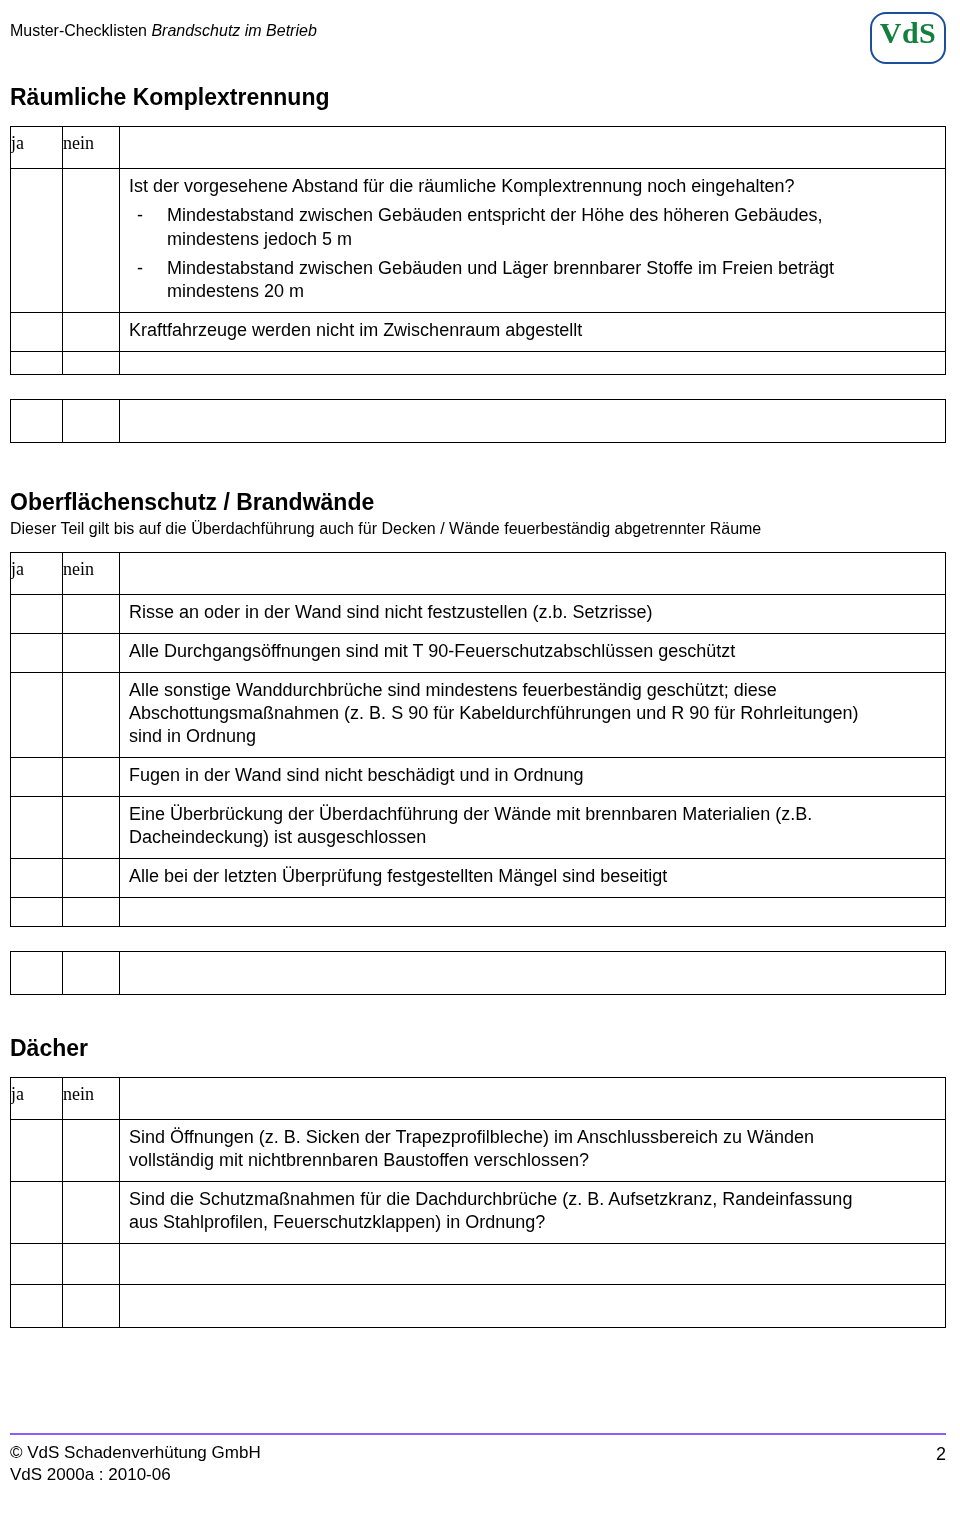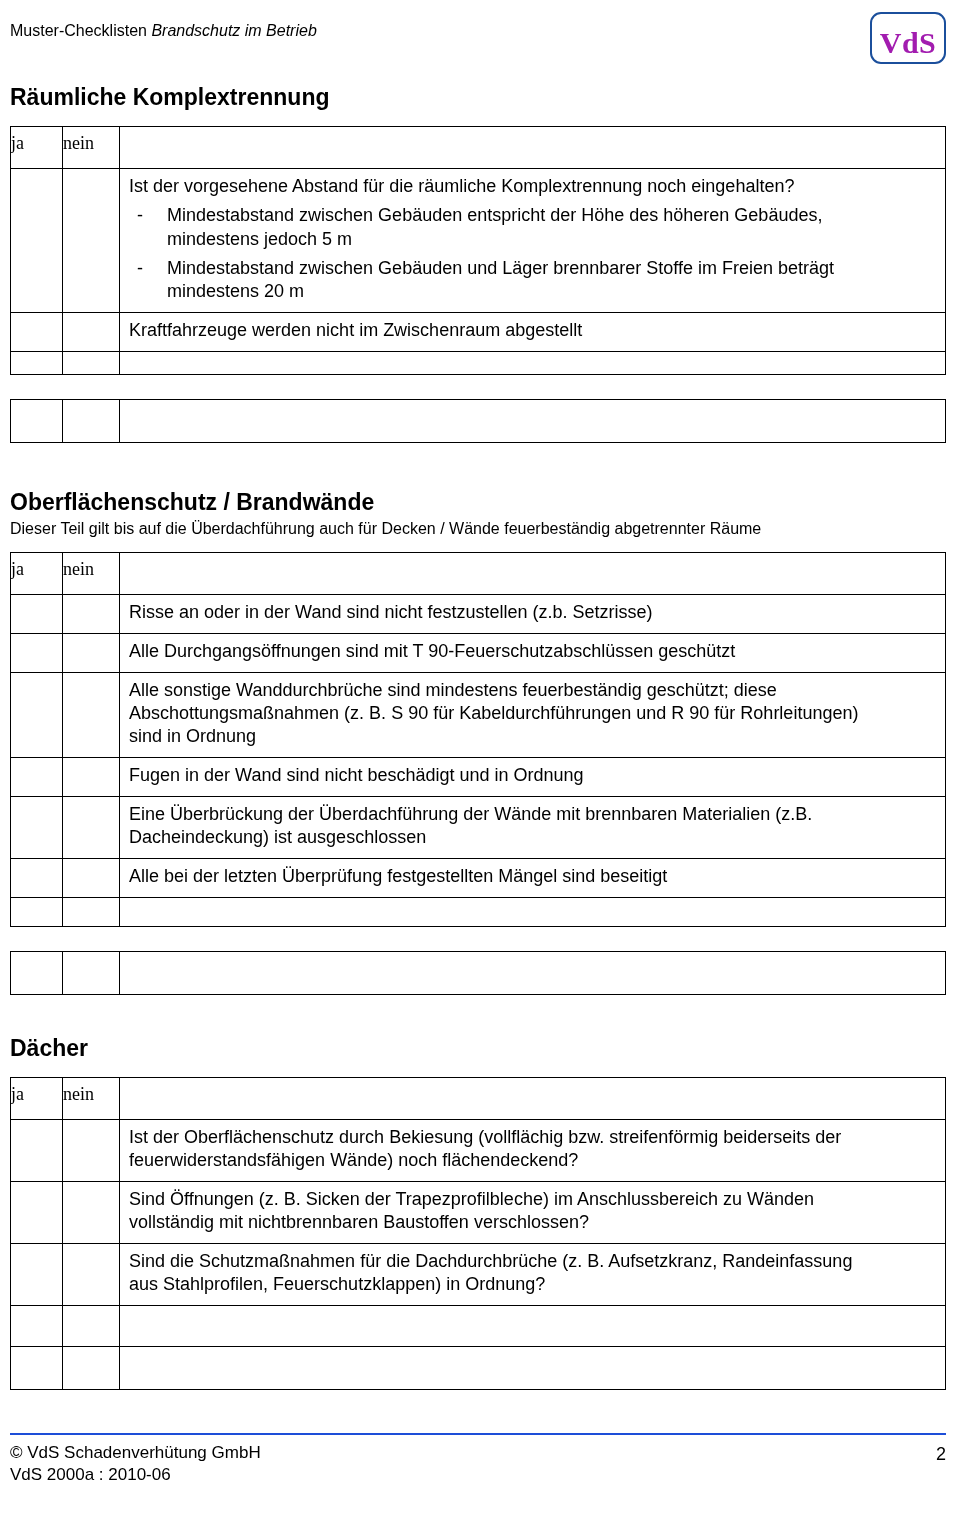--- a/index.html
+++ b/index.html
@@ -14,23 +14,23 @@
     position: relative;
   }
   .page { position: relative; padding: 12px 14px 0 10px; width: 936px; min-height: 1504px; }
 
   
   .doc-header { display: flex; justify-content: space-between; align-items: flex-start; height: 50px; }
   .doc-title { font-size: 16px; padding-top: 9px; }
   .doc-title .italic { font-style: italic; }
   .vds-logo {
     width: 72px; height: 48px;
-    border: 2px solid #1B4F9C; border-radius: 11px;
-    display: flex; align-items: flex-end; justify-content: center;
-    color: #a21caf;
+    border: 2px solid #1B4F9C; border-radius: 16px;
+    display: flex; align-items: flex-start; justify-content: center;
+    color: #15803d;
     font-family: "Liberation Serif", serif;
     font-weight: bold; font-size: 30px; letter-spacing: 0.5px;
   }
 
   
   .section-title { font-size: 23px; font-weight: bold; line-height: 1.15; }
   .st-1 { margin-top: 22px; margin-bottom: 16px; }
   .st-2 { margin-top: 46px; margin-bottom: 4px; }
   .st-3 { margin-top: 40px; margin-bottom: 16px; }
   .subtitle { font-size: 16px; margin-bottom: 12px; }
@@ -47,21 +47,21 @@
   .bullet .btext { flex: 1; padding-right: 30px; }
   tr.empty-22 td { height: 22px; }
   tr.empty-28 td { height: 28px; }
   tr.empty-40 td { height: 40px; }
   tr.empty-42 td { height: 42px; }
   .gap24 { height: 24px; }
 
   
   .footer {
     position: absolute; left: 10px; top: 1433px; width: 936px;
-    border-top: 2px solid #1d4ed8; padding-top: 7px;
+    border-top: 2px solid #8b5cf6; padding-top: 7px;
     display: flex; justify-content: space-between; align-items: flex-start;
     font-size: 17px;
   }
   .footer .page-num { font-size: 18px; padding-top: 1px; }
 </style>
 </head>
 <body>
 
 <div class="page">
 
@@ -229,27 +229,20 @@
     <tbody>
       <tr class="hdr">
         <td>ja</td>
         <td>nein</td>
         <td></td>
       </tr>
       <tr>
         <td></td>
         <td></td>
         <td class="text-cell">
-          <div>Ist der Oberflächenschutz durch Bekiesung (vollflächig bzw. streifenförmig beiderseits der feuerwiderstandsfähigen Wände) noch flächendeckend?</div>
-        </td>
-      </tr>
-      <tr>
-        <td></td>
-        <td></td>
-        <td class="text-cell">
           <div>Sind Öffnungen (z. B. Sicken der Trapezprofilbleche) im Anschlussbereich zu Wänden vollständig mit nichtbrennbaren Baustoffen verschlossen?</div>
         </td>
       </tr>
       <tr>
         <td></td>
         <td></td>
         <td class="text-cell">
           <div>Sind die Schutzmaßnahmen für die Dachdurchbrüche (z. B. Aufsetzkranz, Randeinfassung aus Stahlprofilen, Feuerschutzklappen) in Ordnung?</div>
         </td>
       </tr>

